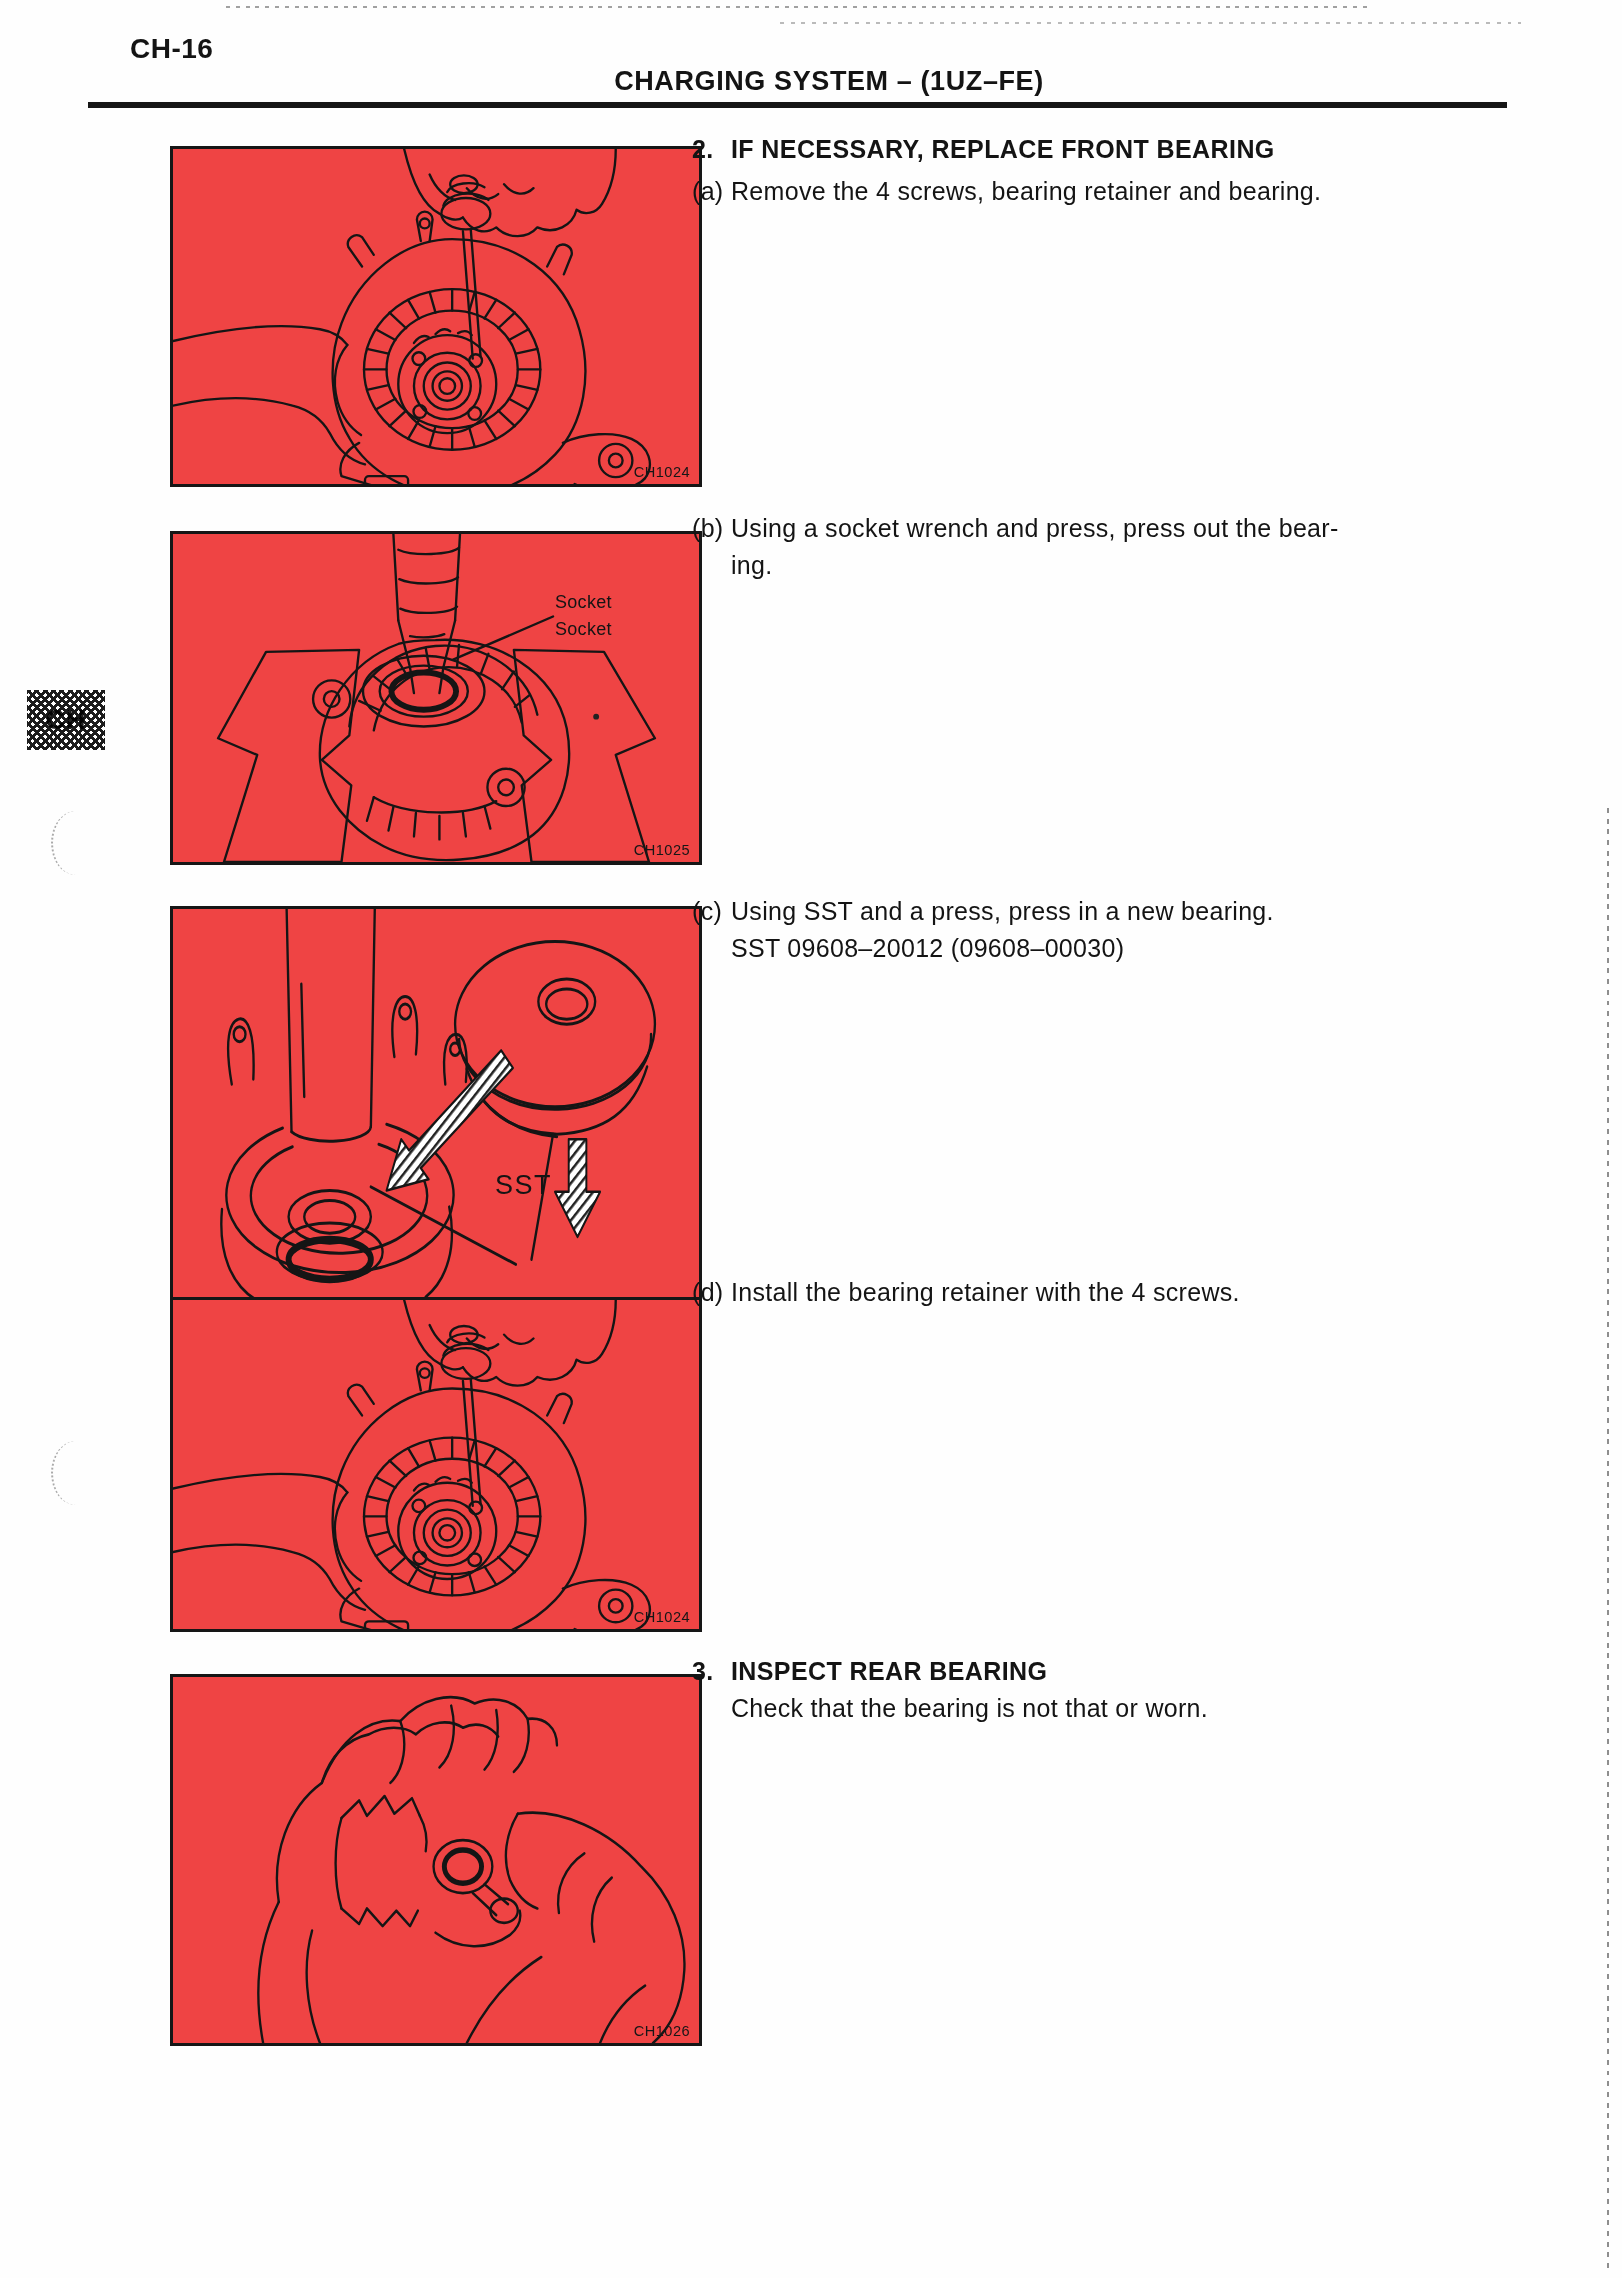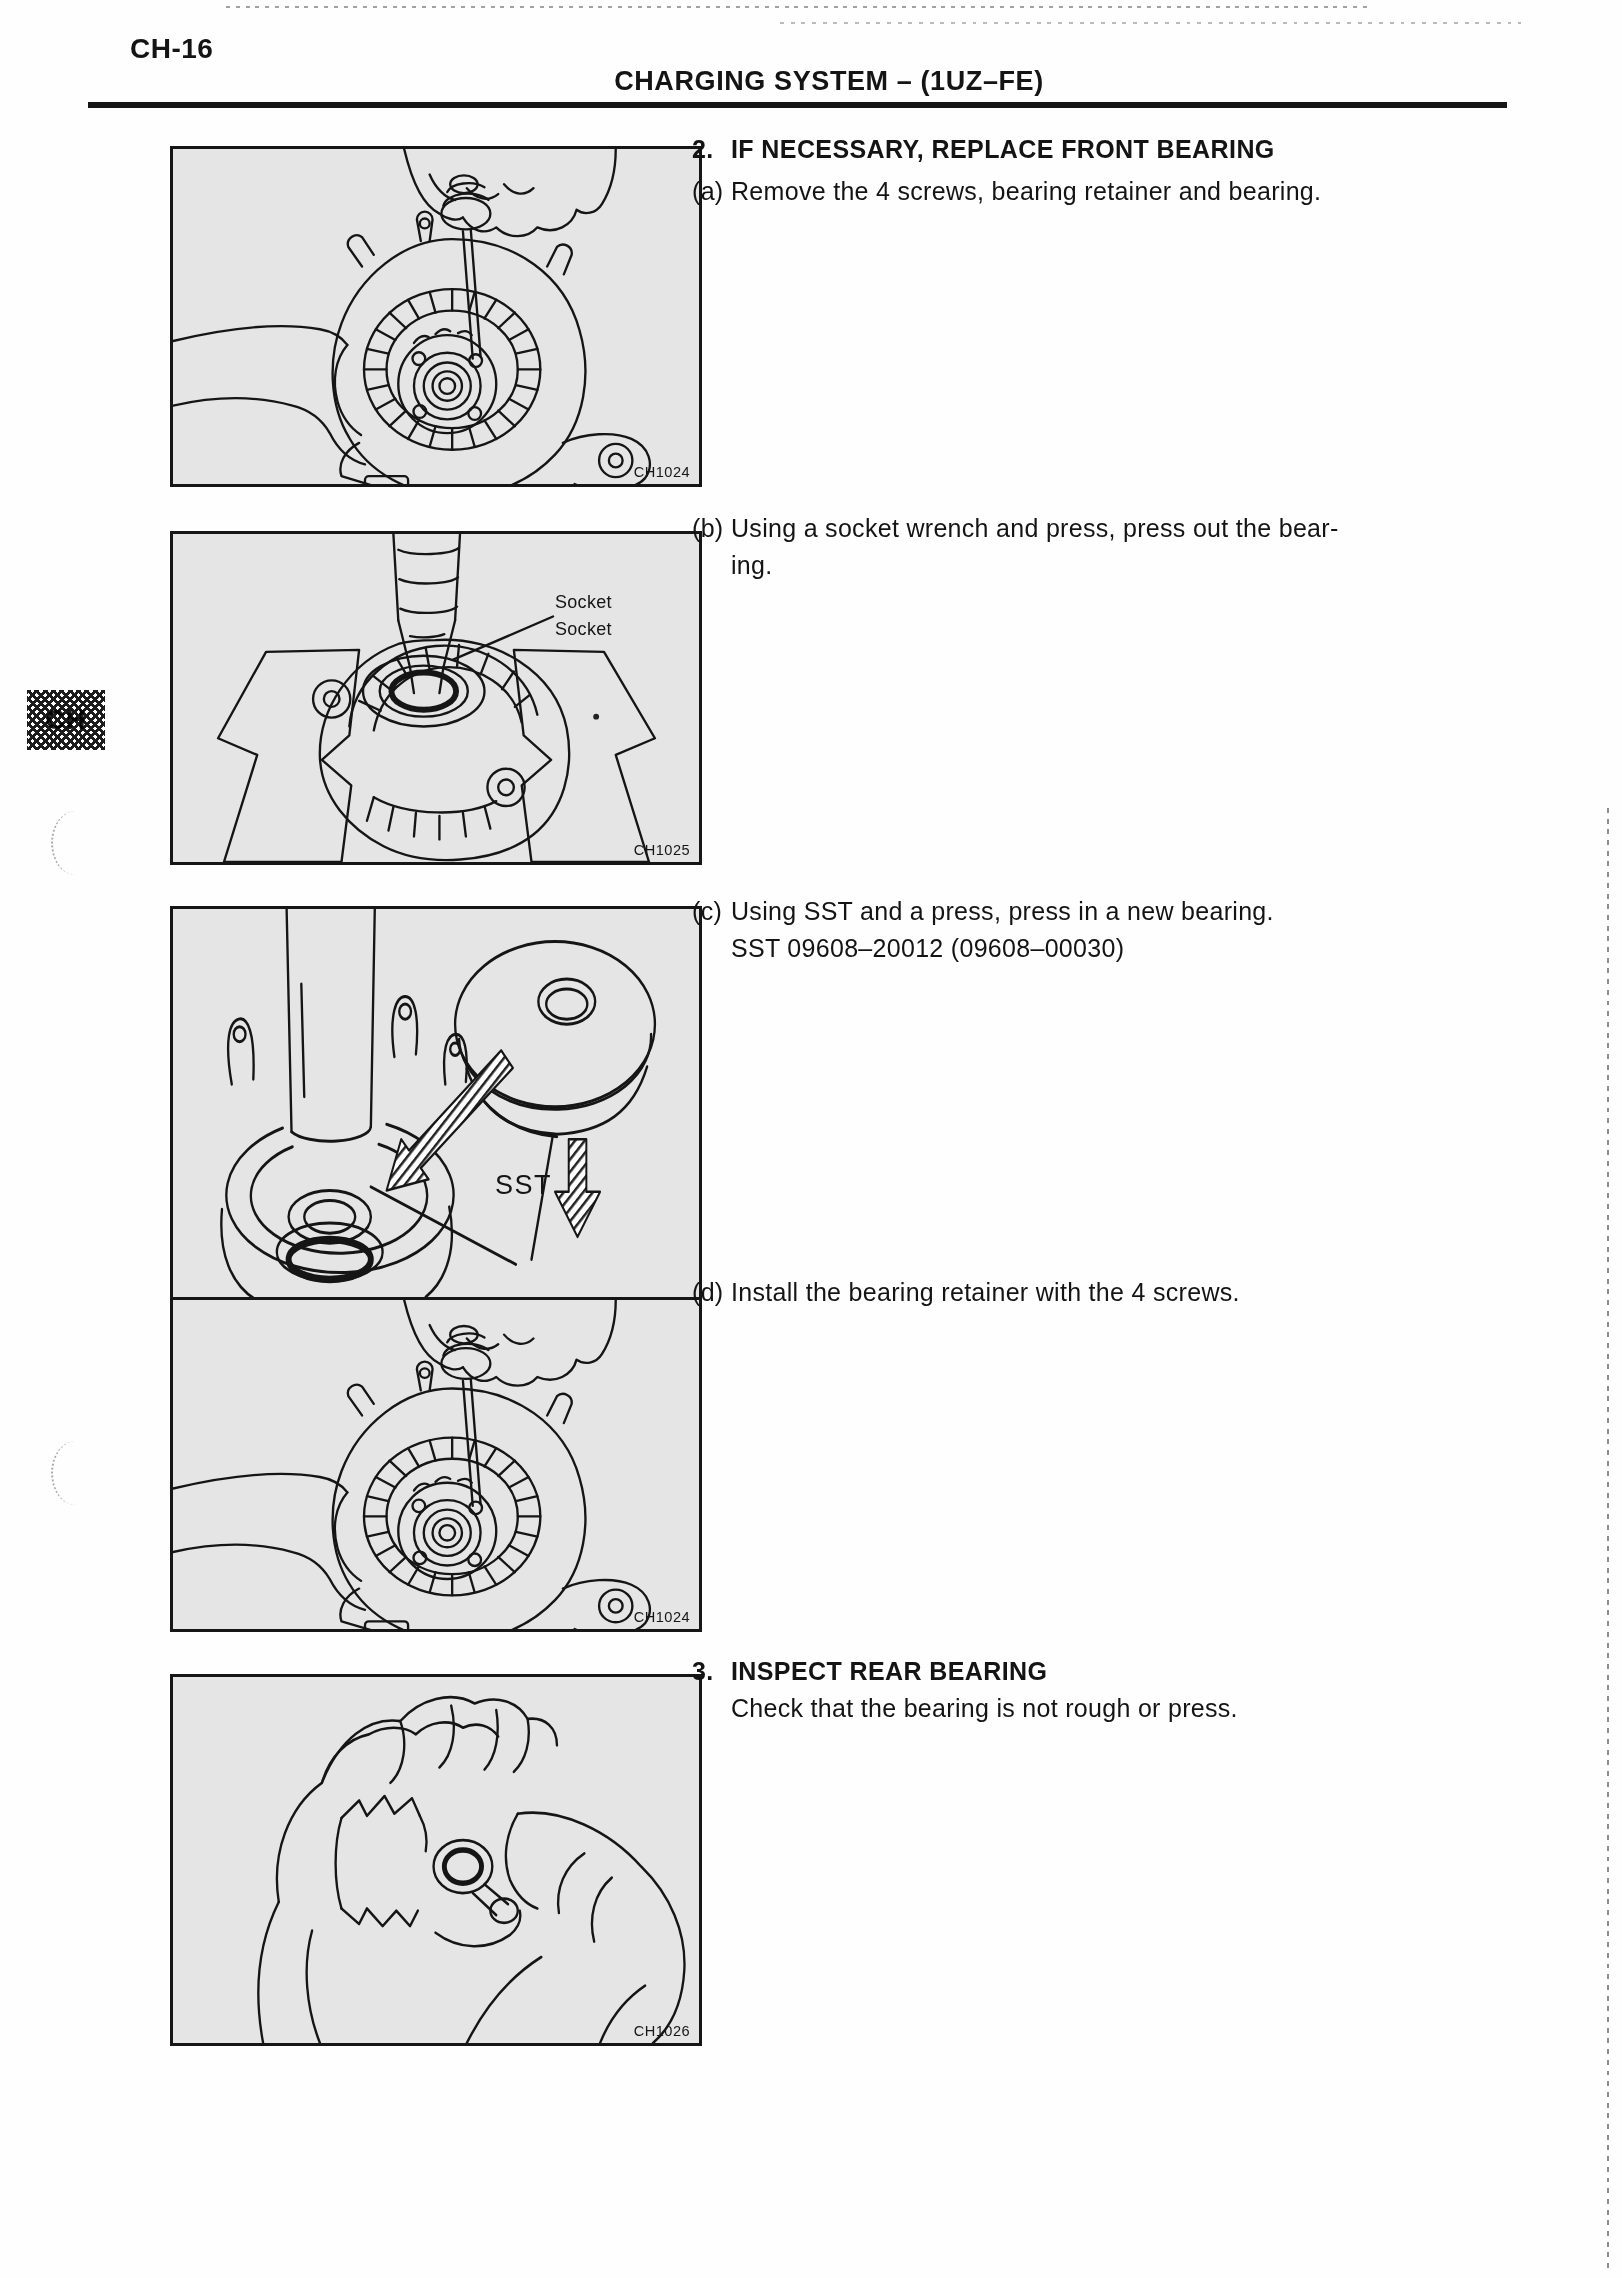--- a/index.html
+++ b/index.html
@@ -25,21 +25,21 @@
   .header-rule{position:absolute;left:88px;top:102px;width:1419px;height:5.9px;background:#161616;}
   
   .side-tab{position:absolute;left:27px;top:690px;width:78px;height:60px;
     background-image:
       repeating-linear-gradient(45deg,#1c1c1c 0 2.9px,transparent 2.9px 5.9px),
       repeating-linear-gradient(-45deg,#1c1c1c 0 2.9px,transparent 2.9px 5.9px);
     display:flex;align-items:center;justify-content:center;
     font-size:27px;font-weight:bold;color:rgba(0,0,0,.88);letter-spacing:1px;}
   
   .fig{position:absolute;left:130px;width:532px;border:3.9px solid #161616;
-    background:#e5e5e5;box-sizing:border-box;}
+    background:#ef4444;box-sizing:border-box;}
   .fig svg{position:absolute;left:0;top:0;width:100%;height:100%;}
   .fig-code{position:absolute;right:8.8px;bottom:3.9px;font-size:14.6px;color:#161616;
     letter-spacing:0.5px;font-family:"Liberation Sans",sans-serif;}
   .fig-1{top:130px;height:341px;}
   .fig-2{top:515px;height:334px;}
   .fig-3{top:890px;height:434px;}
   .fig-4{top:1281px;height:335px;}
   .fig-5{top:1658px;height:372px;}
   .callout{position:absolute;font-size:18px;line-height:27px;color:#141414;letter-spacing:0.3px;}
   .callout-socket{left:382px;top:55px;}
@@ -279,16 +279,16 @@
 
   <div class="trow r-d1">
     <span class="tlabel">(d)</span>
     <span class="ttext">Install the bearing retainer with the 4 screws.</span>
   </div>
 
   <div class="trow r-3h">
     <span class="tlabel bold">3.</span>
     <span class="ttext bold">INSPECT REAR BEARING</span>
   </div>
-  <div class="tline r-3t">Check that the bearing is not rough or press.</div>
+  <div class="tline r-3t">Check that the bearing is not that or worn.</div>
 
 </div>
 
 
 </body></html>

